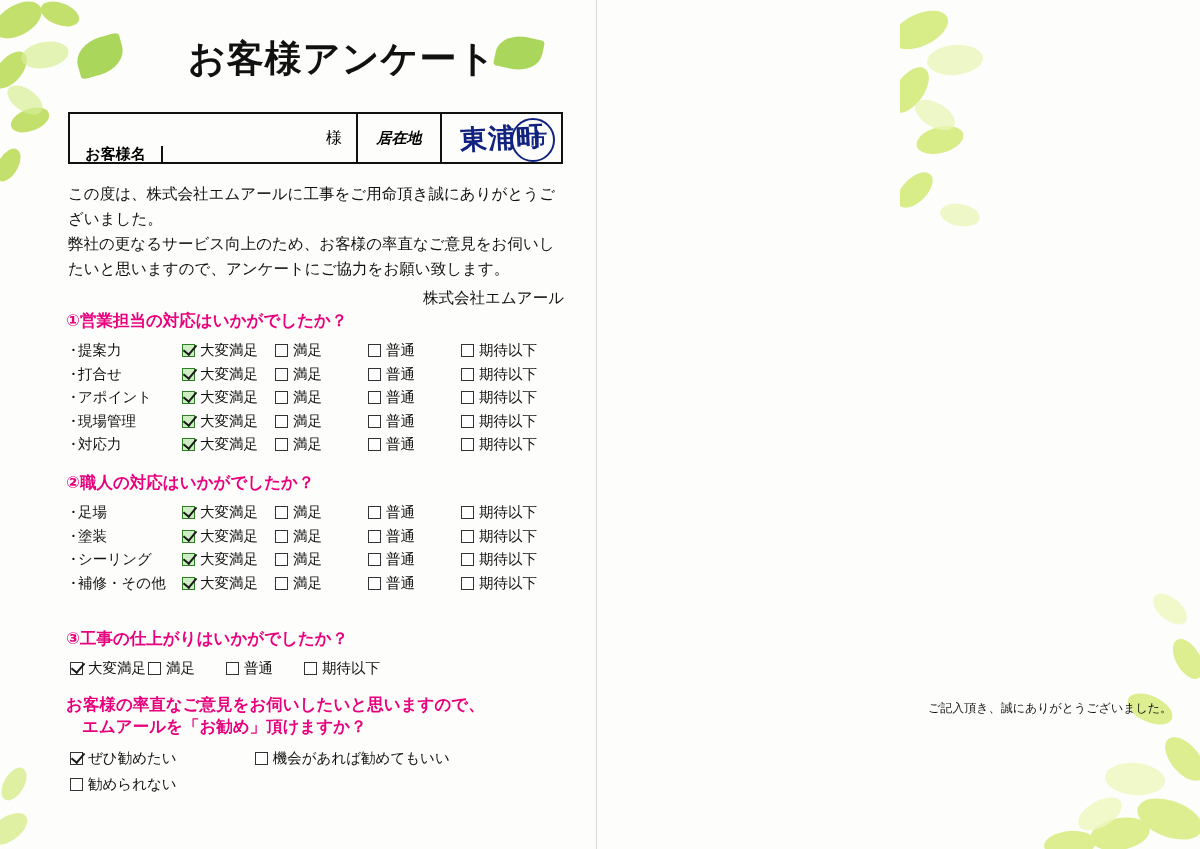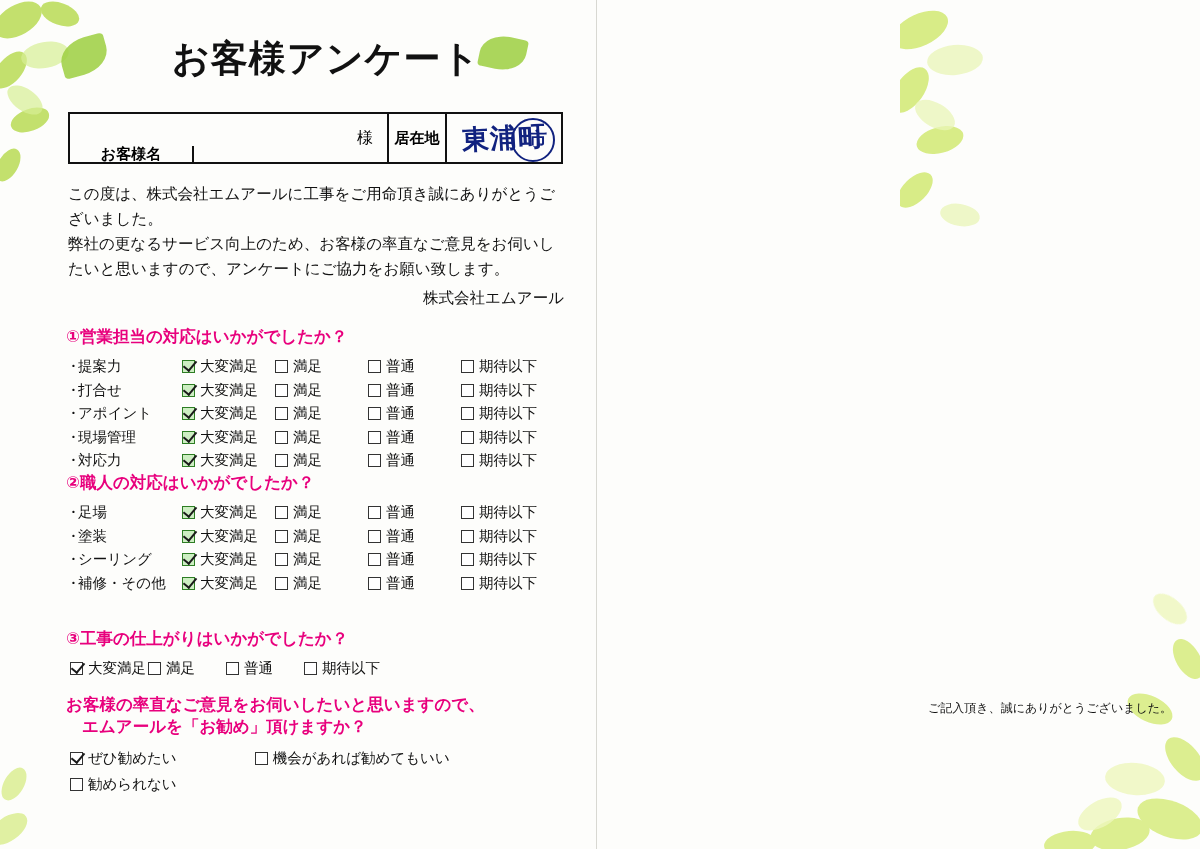--- a/index.html
+++ b/index.html
@@ -15,38 +15,38 @@
   .leafcorner{position:absolute;pointer-events:none;}
   .lc-tl{left:0;top:0;width:250px;height:230px;}
   .lc-tr{right:0;top:0;width:300px;height:260px;}
   .lc-br{right:0;bottom:0;width:330px;height:300px;}
   .lc-bl{left:0;bottom:0;width:90px;height:160px;}
 
   
   .left{position:absolute;left:0;top:0;width:596px;height:849px;}
   .divider{position:absolute;left:596px;top:0;width:1px;height:849px;background:#d8d8d2;}
 
-  .title-row{position:absolute;left:60px;top:28px;width:500px;height:70px;text-align:center;}
+  .title-row{position:absolute;left:76px;top:28px;width:500px;height:70px;text-align:center;}
   .title-text{
     position:absolute;left:112px;top:6px;
     font-size:37px;font-weight:bold;color:#111;
     letter-spacing:1px;
     font-family:"DejaVu Sans","Liberation Sans",sans-serif;
   }
   .leaf{position:absolute;width:48px;height:36px;background:#9ccf3f;
         border-radius:60% 10% 60% 10%;transform:rotate(-16deg);opacity:.85;}
   .leaf.l2{left:0;top:10px;}
   .leaf.l3{left:420px;top:8px;width:46px;height:34px;transform:rotate(12deg);}
 
   
   .cust-table{position:absolute;left:68px;top:112px;width:495px;height:52px;border:2px solid #111;box-sizing:border-box;display:flex;}
   .ct-cell{border-right:2px solid #111;box-sizing:border-box;display:flex;align-items:center;justify-content:center;font-size:15px;font-weight:bold;}
-  .ct-label{width:124px;margin-top:32px;}
+  .ct-label{width:93px;margin-top:32px;}
   .ct-name{width:195px;justify-content:flex-end;padding-right:14px;font-weight:normal;font-size:16px;}
-  .ct-loc-label{width:58px;}
+  .ct-loc-label{width:84px;font-style:italic;}
   .ct-loc-val{flex:1;border-right:none;position:relative;}
   .hand{font-family:"DejaVu Serif","Liberation Serif",serif;color:#12239e;}
   .loc-hand{font-size:27px;color:#11227f;transform:rotate(-3deg);letter-spacing:1px;}
   .loc-circle{position:absolute;right:6px;top:4px;width:40px;height:40px;border:2px solid #11227f;border-radius:50%;}
   .loc-shi{position:absolute;right:14px;top:13px;font-size:18px;color:#11227f;}
 
   .intro{position:absolute;left:68px;top:182px;width:500px;font-size:15.5px;line-height:1.62;color:#111;}
   .intro .company{display:block;text-align:right;margin-top:4px;padding-right:4px;}
 
   
@@ -67,21 +67,21 @@
     content:"";position:absolute;left:3px;top:-3px;width:6px;height:11px;
     border-right:2px solid #1a1a1a;border-bottom:2px solid #1a1a1a;
     transform:rotate(40deg);
   }
   .box.checkonly:after{
     content:"";position:absolute;left:3px;top:-3px;width:6px;height:11px;
     border-right:2px solid #1a1a1a;border-bottom:2px solid #1a1a1a;
     transform:rotate(40deg);
   }
 
-  .q1{top:326px;}
+  .q1{top:310px;}
   .q2{top:472px;}
   .q3{top:628px;}
   .q4{top:694px;}
   .q3 .row .opt{width:78px;}
   .q4 .row{height:26px;gap:48px;}
   .q4 .opt{width:auto;margin-right:26px;}
 
   
   .right{position:absolute;left:597px;top:0;width:603px;height:849px;}
 

